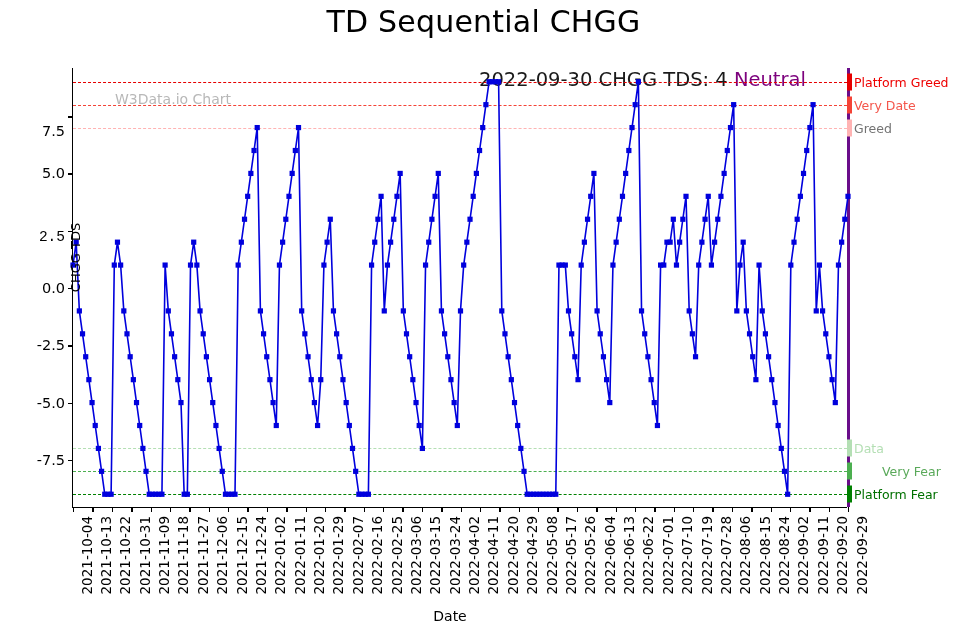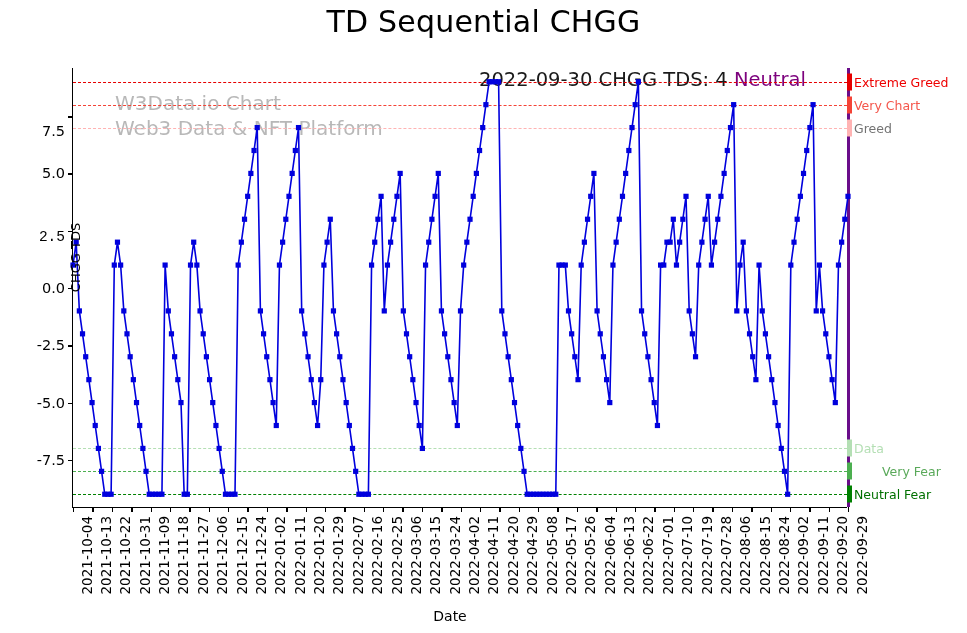--- a/index.html
+++ b/index.html
@@ -110,21 +110,21 @@
   .band-tick {
     position: absolute;
     left: 100%;
     width: 5px;
     height: 17px;
     transform: translateY(-50%);
   }
   .watermark {
     position: absolute;
     color: #b8b8b8;
-    font-size: 20px;
+    font-size: 14px;
     white-space: nowrap;
   }
   .wm1 { left: 42px; top: 23px; }
   .wm2 { left: 42px; top: 48px; }
   .annot {
     position: absolute;
     left: 406px;
     top: 0px;
     font-size: 19.5px;
     color: #1a1a1a;
@@ -151,48 +151,47 @@
 </head>
 <body>
 
 <div id="root">
 
   <div class="title">TD Sequential CHGG</div>
 
   <div class="plot" id="plot">
 
     <div class="watermark wm1">W3Data.io Chart</div>
-    <div class="watermark wm2">Web3 Data &amp; NFT Platform</div>
 
     <div class="annot">
       <span>2022-09-30 CHGG TDS: 4</span>
       <span class="neutral">Neutral</span>
     </div>
 
     <div class="right-spine"></div>
 
     <div id="bands-layer">
         <div class="hline" style="top: 13.75px; border-top-color: rgb(230, 0, 0); border-top-style: dashed;"></div>
         <div class="band-tick" style="top: 13.75px; background: rgb(230, 0, 0);"></div>
-        <div class="band-label" style="top: 13.75px; color: rgb(238, 0, 0);">Extreme Greed</div>
+        <div class="band-label" style="top: 13.75px; color: rgb(238, 0, 0);">Platform Greed</div>
         <div class="hline" style="top: 36.6667px; border-top-color: rgb(244, 67, 54); border-top-style: dashed;"></div>
         <div class="band-tick" style="top: 36.6667px; background: rgb(244, 67, 54);"></div>
-        <div class="band-label" style="top: 36.6667px; color: rgb(244, 86, 75);">Very Chart</div>
+        <div class="band-label" style="top: 36.6667px; color: rgb(244, 86, 75);">Very Date</div>
         <div class="hline" style="top: 59.5833px; border-top-color: rgb(255, 179, 179); border-top-style: dashed;"></div>
         <div class="band-tick" style="top: 59.5833px; background: rgb(255, 179, 179);"></div>
         <div class="band-label" style="top: 59.5833px; color: #737373;">Greed</div>
         <div class="hline" style="top: 380.417px; border-top-color: rgb(180, 223, 180); border-top-style: dashed;"></div>
         <div class="band-tick" style="top: 380.417px; background: rgb(180, 223, 180);"></div>
         <div class="band-label" style="top: 380.417px; color: rgb(180, 223, 180);">Data</div>
         <div class="hline" style="top: 403.333px; border-top-color: rgb(76, 175, 80); border-top-style: dashed;"></div>
         <div class="band-tick" style="top: 403.333px; background: rgb(76, 175, 80);"></div>
         <div class="band-label" style="top: 403.333px; color: rgb(90, 169, 90); margin-left: 35px;">Very Fear</div>
         <div class="hline" style="top: 426.25px; border-top-color: rgb(0, 128, 0); border-top-style: dashed;"></div>
         <div class="band-tick" style="top: 426.25px; background: rgb(0, 128, 0);"></div>
-        <div class="band-label" style="top: 426.25px; color: rgb(0, 112, 0);">Neutral Fear</div>
+        <div class="band-label" style="top: 426.25px; color: rgb(0, 112, 0);">Platform Fear</div>
       </div>
     <div id="yticks-layer">
         <div class="ytick-mark" style="top: 391.875px;"></div>
         <div class="ytick-label" style="top: 391.875px;">-7.5</div>
         <div class="ytick-mark" style="top: 334.583px;"></div>
         <div class="ytick-label" style="top: 334.583px;">-5.0</div>
         <div class="ytick-mark" style="top: 277.292px;"></div>
         <div class="ytick-label" style="top: 277.292px;">-2.5</div>
         <div class="ytick-mark" style="top: 220px;"></div>
         <div class="ytick-label" style="top: 220px;">0.0</div>

